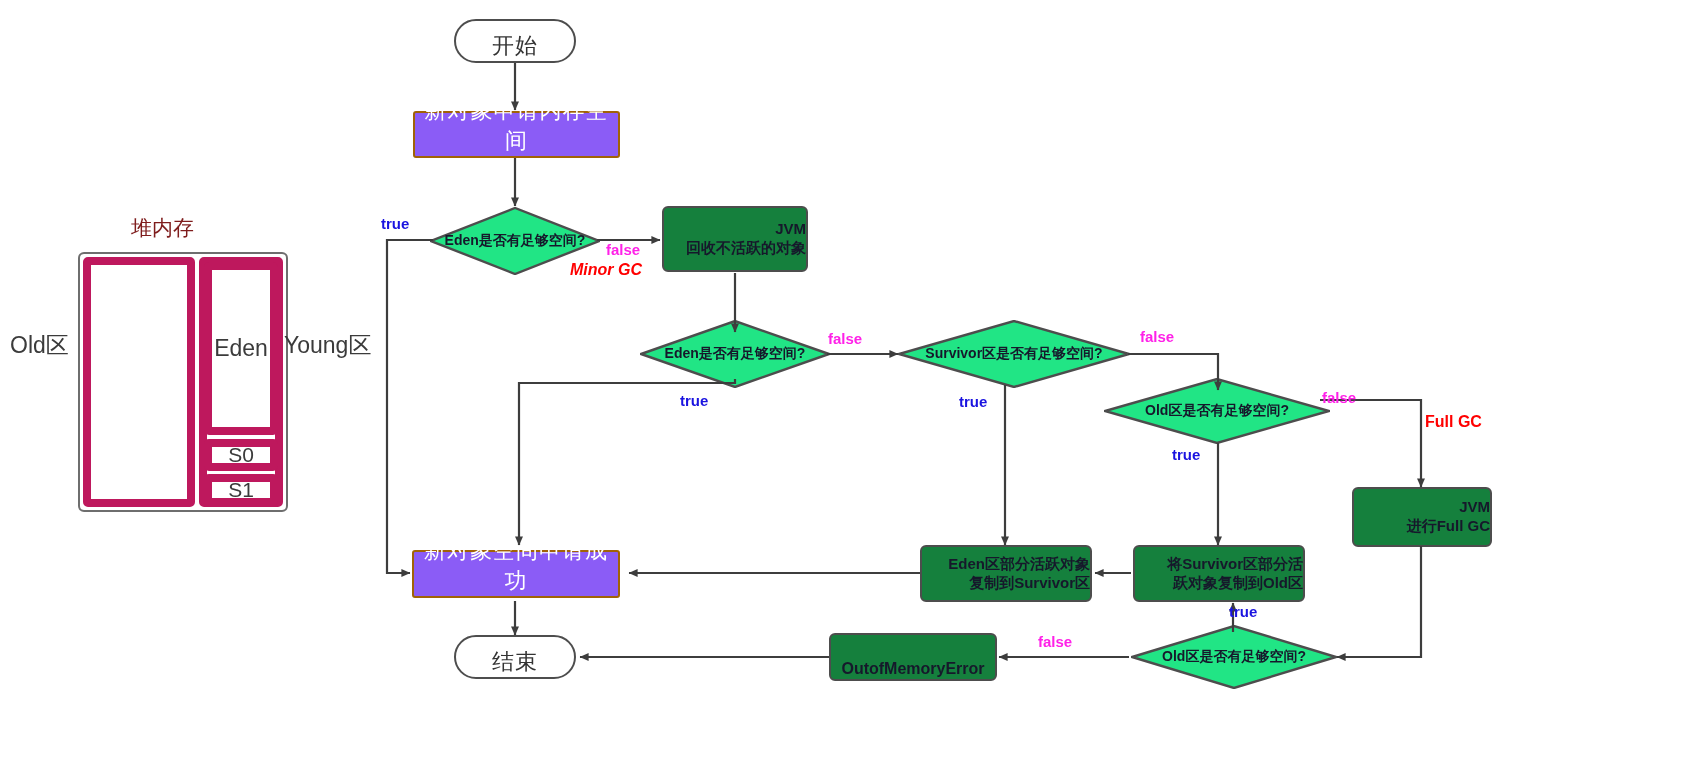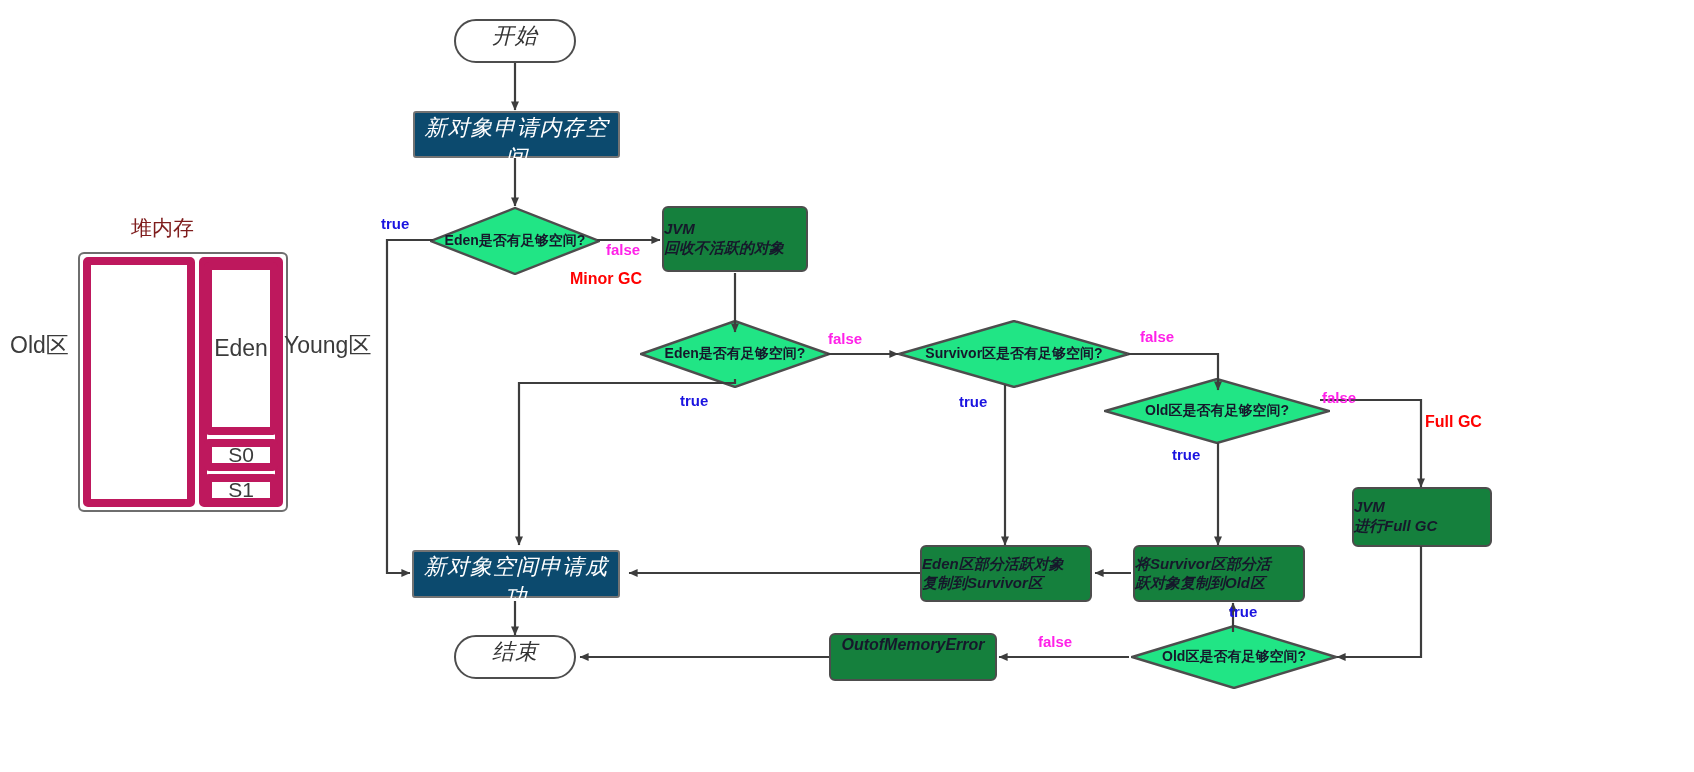--- a/index.html
+++ b/index.html
@@ -8,33 +8,33 @@
     -webkit-font-smoothing:antialiased;
   }
   #stage{
     position:relative;
     width:1694px;
     height:772px;
     background:#ffffff;
     overflow:hidden;
   }
   
-  .node{position:absolute;box-sizing:border-box;display:flex;align-items:flex-start;justify-content:center;text-align:center;font-style:italic;}
+  .node{position:absolute;box-sizing:border-box;display:flex;align-items:flex-end;justify-content:center;text-align:center;}
 
   .terminator{
     background:#ffffff;
     border:2px solid #4d4d4d;
     border-radius:26px;
     color:#333333;
     font-size:22px;
     letter-spacing:1px;
   }
   .process-orange{
-    background:#0c4a6e;
-    border:2px solid #737373;
+    background:#8b5cf6;
+    border:2px solid #a16207;
     border-radius:3px;
     color:#ffffff;
     font-size:22px;
     font-weight:400;
     letter-spacing:1px;
   }
   .process-cyan{
     background:#15803d;
     border:2px solid #4d4d4d;
     border-radius:6px;
@@ -242,21 +242,21 @@
   <div class="node process-cyan" style="left:829px;top:633px;width:168px;height:48px;font-size:16px;">
     <span>OutofMemoryError</span>
   </div>
 
   <div class="node terminator" style="left:454px;top:635px;width:122px;height:44px;">
     <span>结束</span>
   </div>
 
   <div class="elabel lbl-true" style="left:381px;top:215px;">true</div>
   <div class="elabel lbl-false" style="left:606px;top:241px;">false</div>
-  <div class="elabel lbl-gc" style="left:570px;top:270px;">Minor GC</div>
+  <div class="elabel lbl-gc" style="left:570px;top:261px;font-style:italic;">Minor GC</div>
 
   <div class="elabel lbl-true" style="left:680px;top:392px;">true</div>
   <div class="elabel lbl-false" style="left:828px;top:330px;">false</div>
 
   <div class="elabel lbl-true" style="left:959px;top:393px;">true</div>
   <div class="elabel lbl-false" style="left:1140px;top:328px;">false</div>
 
   <div class="elabel lbl-true" style="left:1172px;top:446px;">true</div>
   <div class="elabel lbl-false" style="left:1322px;top:389px;">false</div>
   <div class="elabel lbl-gc" style="left:1425px;top:413px;">Full GC</div>

